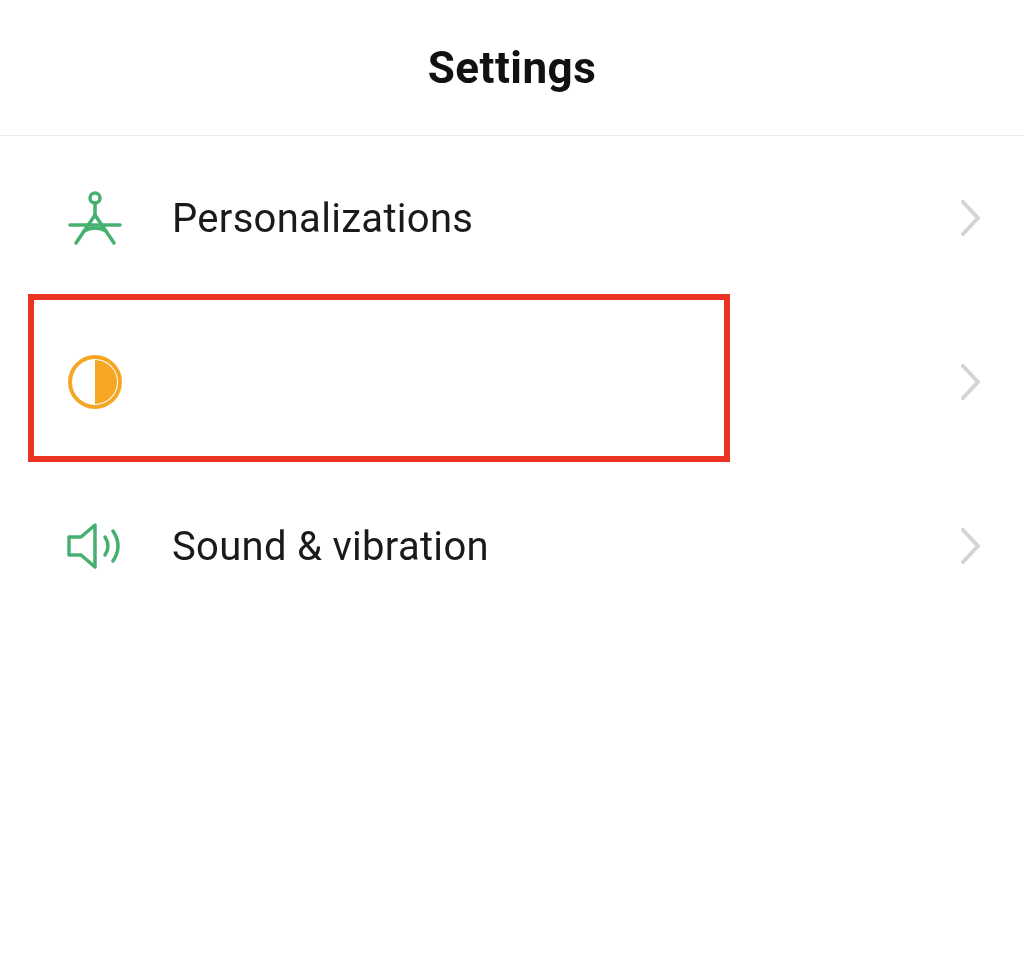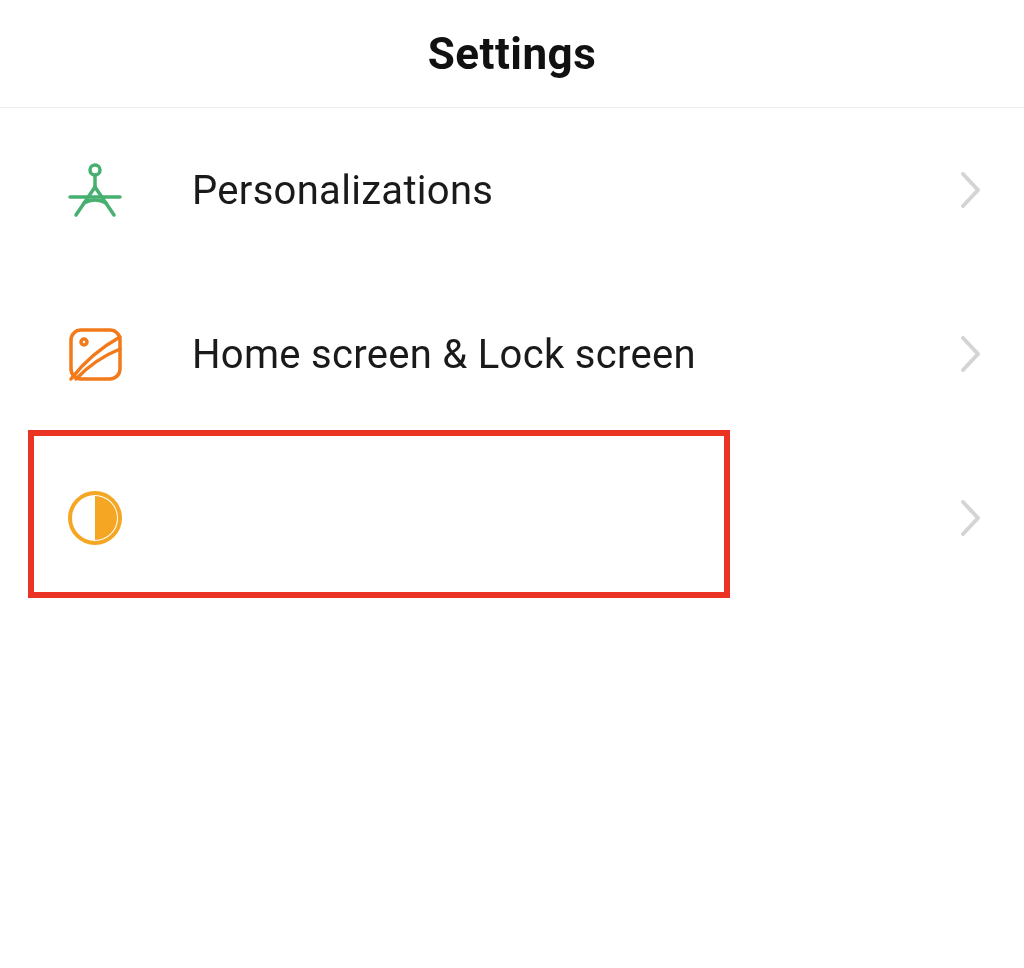--- a/index.html
+++ b/index.html
@@ -8,21 +8,21 @@
       box-sizing: border-box;
     }
     body {
       width: 1024px;
       height: 968px;
       background: #ffffff;
       font-family: -apple-system, BlinkMacSystemFont, "Segoe UI", Roboto, Helvetica, Arial, sans-serif;
       overflow: hidden;
     }
     .header {
-      height: 108px;
+      height: 136px;
       display: flex;
       align-items: center;
       justify-content: center;
       border-bottom: 1px solid #ededed;
     }
     .header-title {
       font-size: 44px;
       font-weight: 700;
       color: #111;
       letter-spacing: 0.5px;
@@ -43,21 +43,21 @@
       height: 62px;
       display: flex;
       align-items: center;
       justify-content: center;
       flex-shrink: 0;
     }
     .item-label {
       font-size: 40px;
       font-weight: 400;
       color: #1a1a1a;
-      margin-left: 66px;
+      margin-left: 46px;
       letter-spacing: 0.3px;
     }
     .chevron {
       margin-left: auto;
       display: flex;
       align-items: center;
       justify-content: center;
       opacity: 0.55;
     }
     .highlight-box {
@@ -96,49 +96,48 @@
       </svg>
     </div>
     <div class="item-label">Personalizations</div>
     <div class="chevron">
       <svg width="26" height="42" viewBox="0 0 26 42">
         <polyline points="5,5 20,21 5,37" stroke="#b2b2b2" stroke-width="4" fill="none" stroke-linecap="round" stroke-linejoin="round"></polyline>
       </svg>
     </div>
   </div>
 
-  <div class="item">
-    <div class="icon-slot">
-      <svg width="55" height="55" viewBox="0 0 55 55">
-        <g stroke="#f27a1a" stroke-width="3.5" fill="none" stroke-linecap="round" stroke-linejoin="round">
-          <rect x="3" y="3" width="49" height="49" rx="10"></rect>
-          <circle cx="16" cy="15" r="3"></circle>
-          <path d="M3 52 Q23 26 52 10"></path>
-          <path d="M8 52 Q27 32 52 22"></path>
-        </g>
-      </svg>
-    </div>
-    <div class="item-label">Home screen &amp; Lock screen</div>
-    <div class="chevron">
-      <svg width="26" height="42" viewBox="0 0 26 42">
-        <polyline points="5,5 20,21 5,37" stroke="#b2b2b2" stroke-width="4" fill="none" stroke-linecap="round" stroke-linejoin="round"></polyline>
-      </svg>
-    </div>
-  </div>
 
   <div class="item">
     <div class="highlight-box"></div>
     <div class="icon-slot">
       <svg width="56" height="56" viewBox="0 0 56 56">
         <circle cx="28" cy="28" r="25" stroke="#f5a623" stroke-width="4" fill="none"></circle>
         <path d="M28 6 A22 22 0 0 1 28 50 Z" fill="#f5a623"></path>
       </svg>
     </div>
     <div class="chevron">
       <svg width="26" height="42" viewBox="0 0 26 42">
         <polyline points="5,5 20,21 5,37" stroke="#b2b2b2" stroke-width="4" fill="none" stroke-linecap="round" stroke-linejoin="round"></polyline>
       </svg>
     </div>
   </div>
 
+  <div class="item">
+    <div class="icon-slot">
+      <svg width="60" height="52" viewBox="0 0 60 52">
+        <g stroke="#47b071" stroke-width="3.5" fill="none" stroke-linecap="round" stroke-linejoin="round">
+          <path d="M4 17 L4 35 L16 35 L30 47 L30 5 L16 17 Z"></path>
+          <path d="M40 17 Q46 26 40 35"></path>
+          <path d="M48 11 Q58 26 48 41"></path>
+        </g>
+      </svg>
+    </div>
+    <div class="item-label">Sound &amp; vibration</div>
+    <div class="chevron">
+      <svg width="26" height="42" viewBox="0 0 26 42">
+        <polyline points="5,5 20,21 5,37" stroke="#b2b2b2" stroke-width="4" fill="none" stroke-linecap="round" stroke-linejoin="round"></polyline>
+      </svg>
+    </div>
+  </div>
 
 
 </div>
 
 </body></html>

